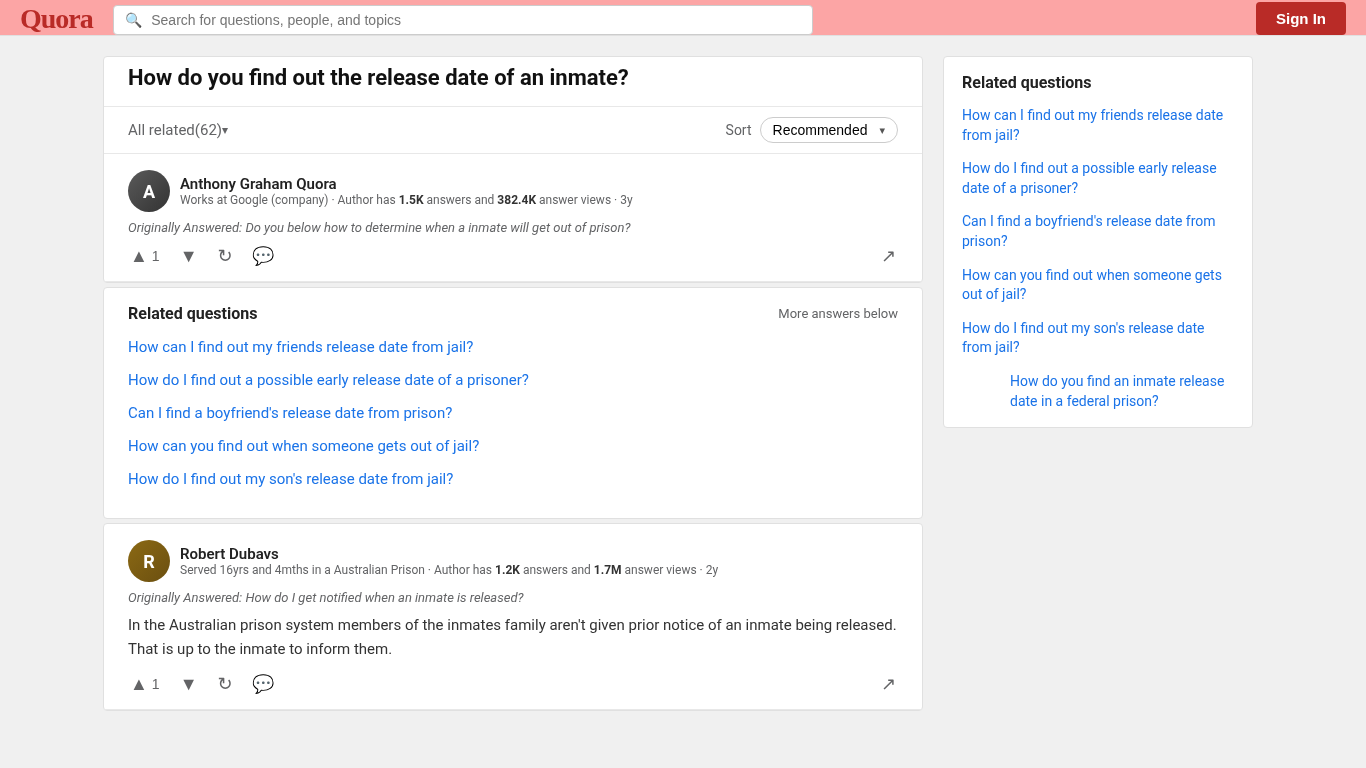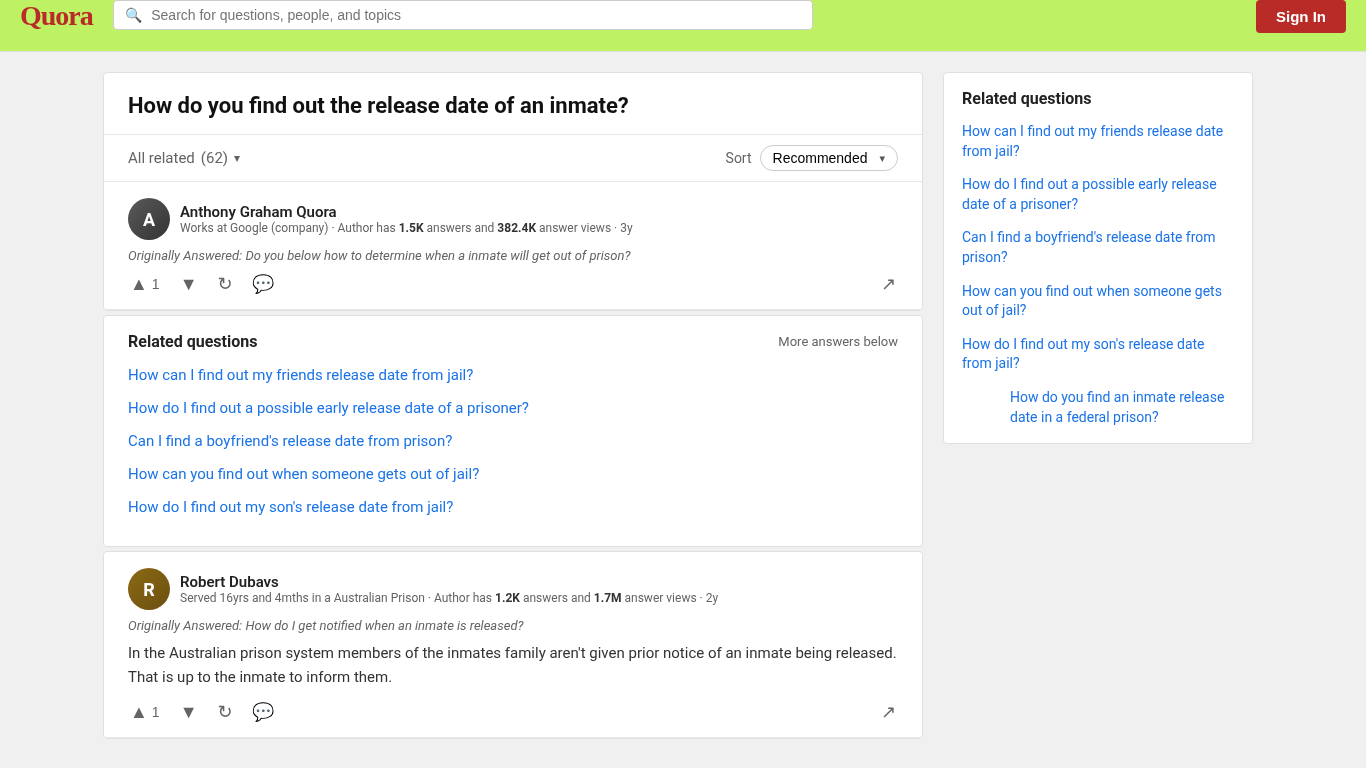--- a/index.html
+++ b/index.html
@@ -1,25 +1,25 @@
 <!DOCTYPE html>
 <html><head>
   <meta charset="utf-8">
   <style>
     * { box-sizing: border-box; margin: 0; padding: 0; }
     body { font-family: -apple-system, BlinkMacSystemFont, 'Segoe UI', Roboto, sans-serif; background: #f0f0f0; color: #333; font-size: 15px; }
 
     
     .header {
-      background: #bef264;
+      background: #fca5a5;
       border-bottom: 1px solid #e0e0e0;
       display: flex;
-      align-items: flex-start;
+      align-items: flex-end;
       padding: 0 20px;
-      height: 52px;
+      height: 36px;
       position: sticky;
       top: 0;
       z-index: 100;
     }
     .logo {
       font-size: 28px;
       font-weight: bold;
       color: #b92b27;
       font-family: Georgia, serif;
       margin-right: 20px;
@@ -67,38 +67,38 @@
     .sidebar { width: 310px; flex-shrink: 0; }
 
     
     .question-card {
       background: #fff;
       border: 1px solid #e0e0e0;
       border-radius: 4px;
       margin-bottom: 4px;
     }
     .question-title {
-      padding: 20px 24px 16px;
+      padding: 8px 24px 16px;
       font-size: 22px;
       font-weight: 700;
       color: #111;
       border-bottom: 1px solid #e8e8e8;
     }
     .answers-toolbar {
       display: flex;
       align-items: center;
       padding: 10px 24px;
       border-bottom: 1px solid #e8e8e8;
     }
     .all-related {
       font-size: 15px;
       color: #636466;
       display: flex;
       align-items: center;
-      gap: 6px;
+      gap: 0;
       cursor: pointer;
     }
     .all-related .chevron { font-size: 12px; }
     .sort-label { margin-left: auto; color: #636466; font-size: 14px; margin-right: 8px; }
     .sort-btn {
       border: 1px solid #ccc;
       border-radius: 20px;
       padding: 4px 12px;
       font-size: 14px;
       cursor: pointer;

